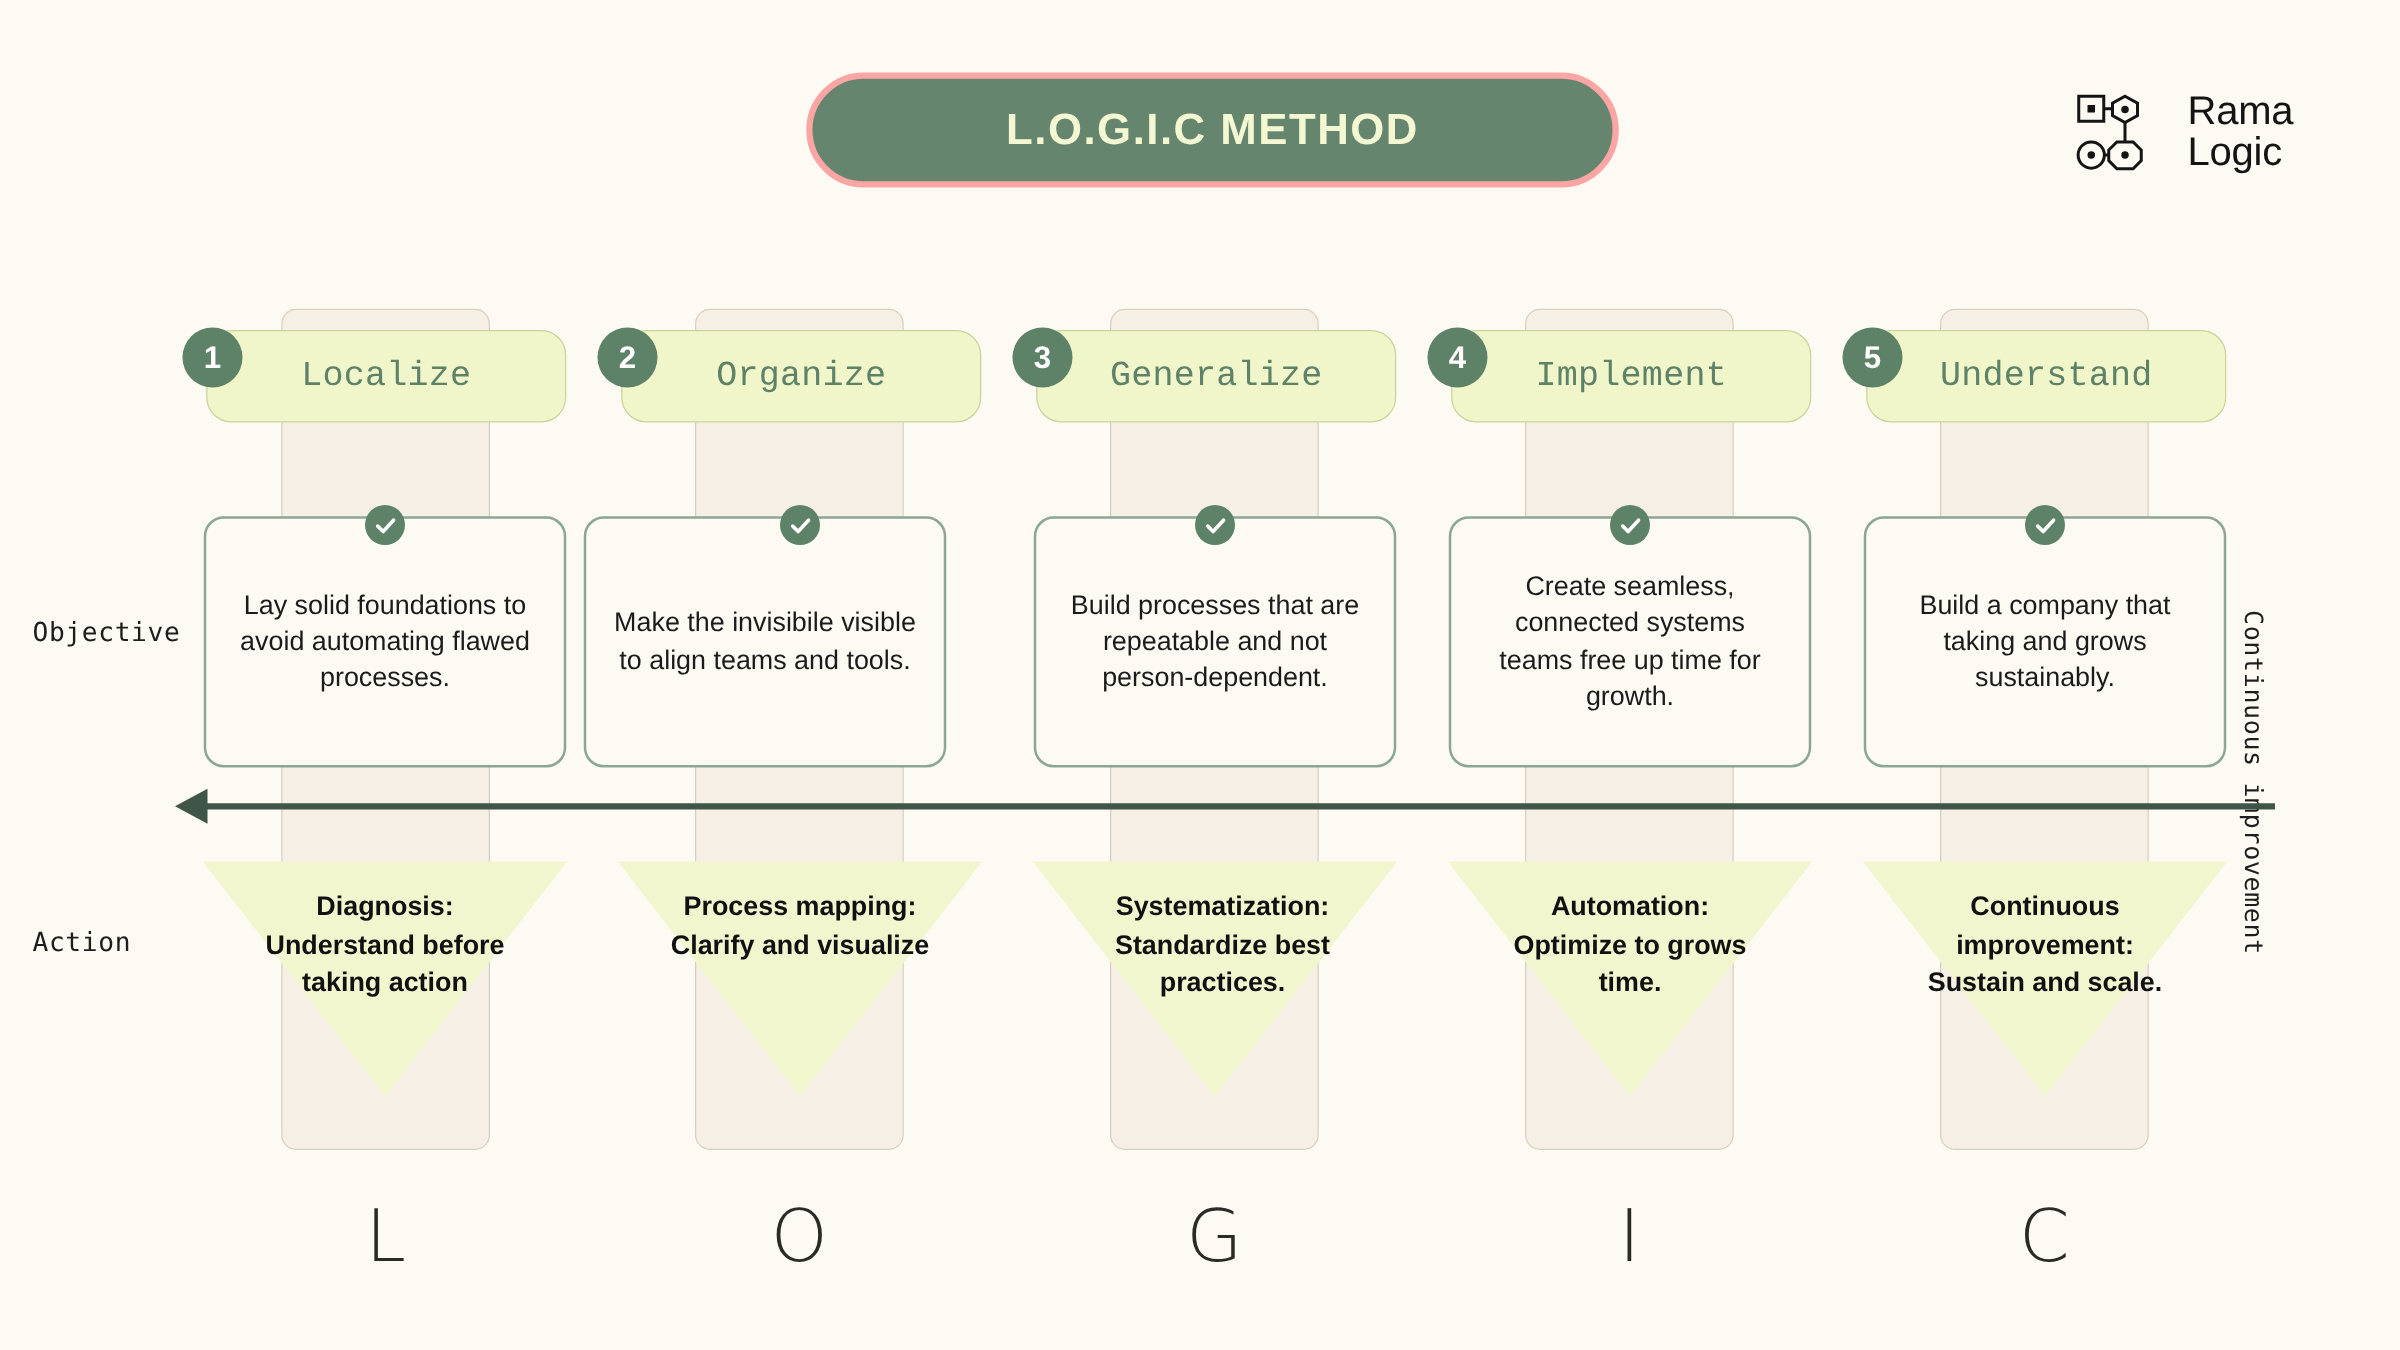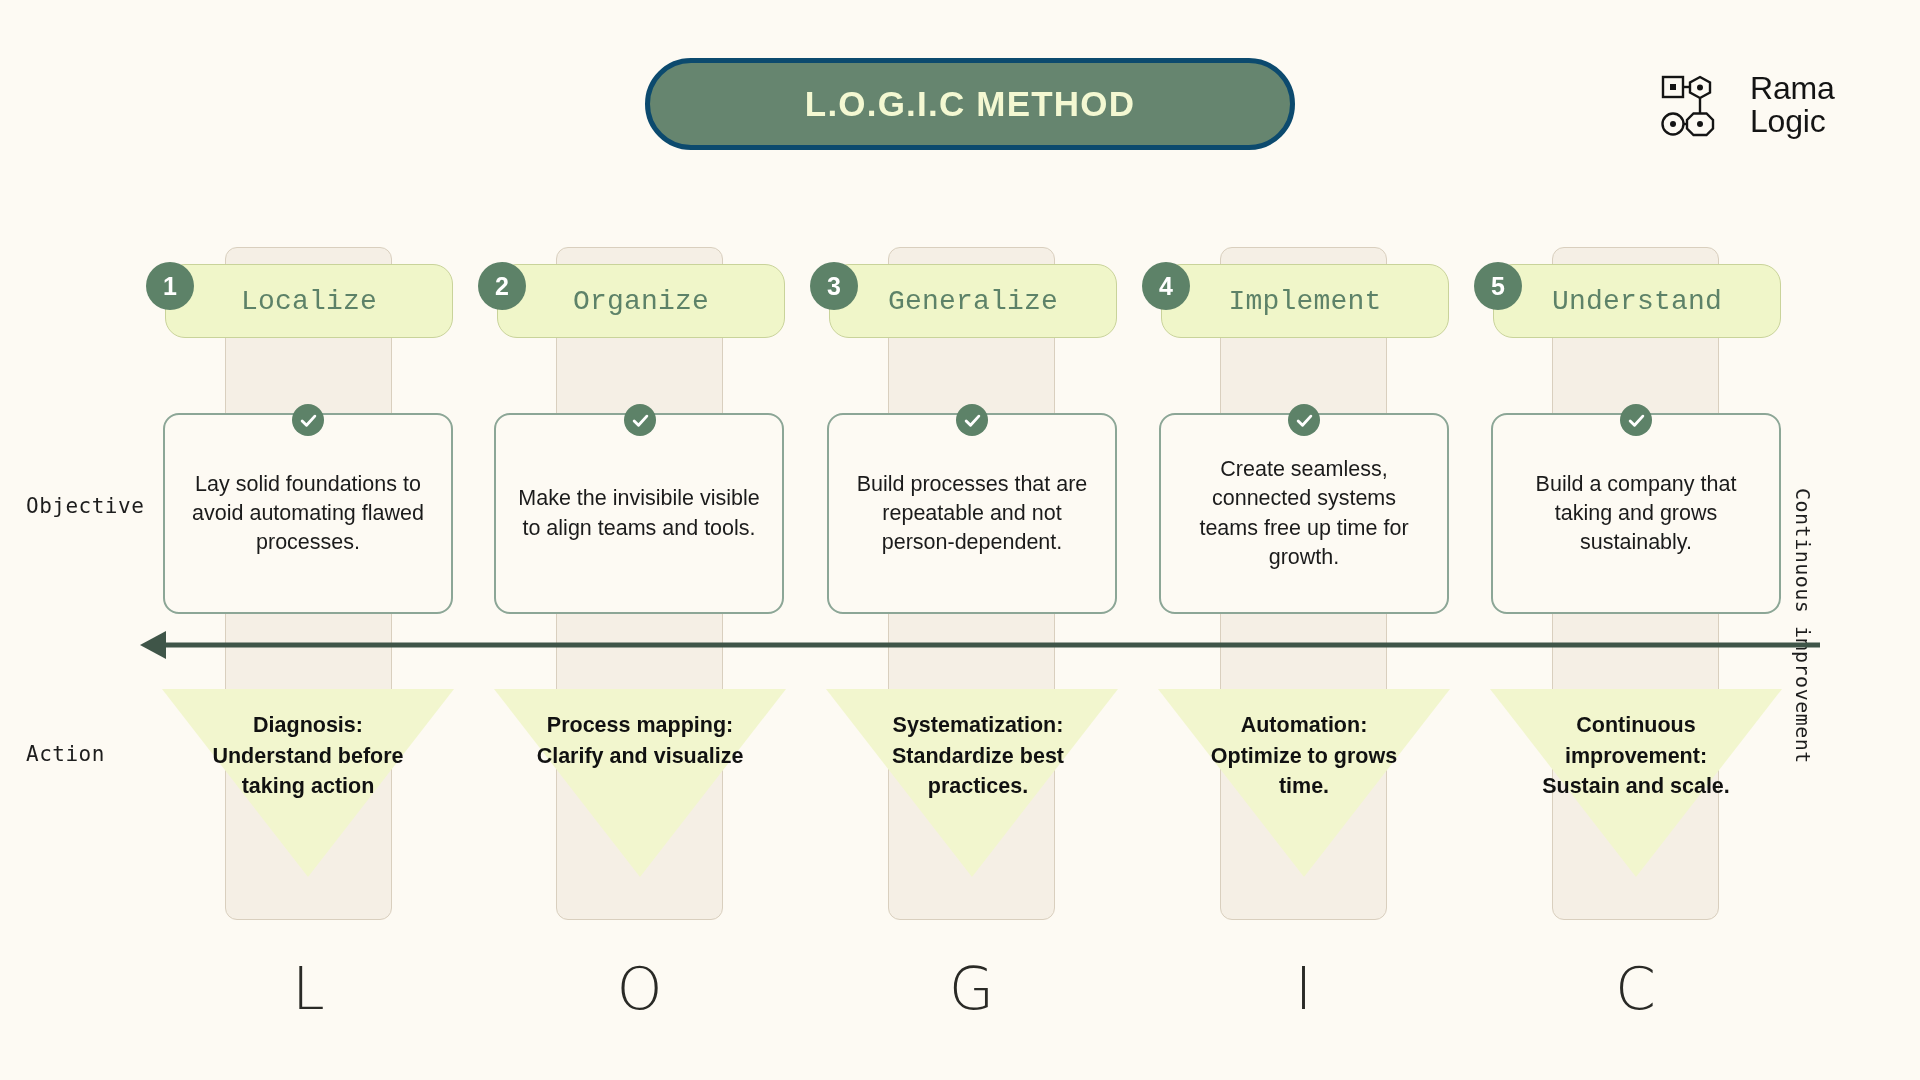--- a/index.html
+++ b/index.html
@@ -10,21 +10,21 @@
     overflow:hidden;
     position:relative;
   }
 
   
   #title-banner{
     position:absolute;
     left:645px; top:58px;
     width:650px; height:92px;
     background:#66856F;
-    border:5px solid #0c4a6e;
+    border:5px solid #fca5a5;
     border-radius:46px;
     display:flex; align-items:center; justify-content:center;
   }
   #title-banner .txt{
     color:#F4F8D2;
     font-size:35px;
     font-weight:bold;
     letter-spacing:1.2px;
   }
 
@@ -235,21 +235,21 @@
     <div class="column" style="left:556px"></div>
     <div class="funnel" style="left:494px">
       <div class="tri"></div>
     </div>
     <div class="step-header" style="left:497px">
       <span class="step-title">Organize</span>
     </div>
     <div class="step-badge" style="left:478px">
       <span>2</span>
     </div>
-    <div class="objective-card" style="left:494px">
+    <div class="objective-card" style="left:467px">
       <span class="obj-text">Make the invisibile visible to align teams and tools.</span>
     </div>
     <div class="check-badge" style="left:624px">
       <svg viewBox="0 0 24 24" xmlns="http://www.w3.org/2000/svg">
         <path d="M4 12.5 L9.5 18 L20 6.5" fill="none" stroke="#FFFFFF" stroke-width="3.6" stroke-linecap="round" stroke-linejoin="round"></path>
       </svg>
     </div>
     <div class="action-text" style="left:535px">Process mapping: Clarify and visualize</div>
     <div class="big-letter" style="left:556px">O</div>
     <div class="column" style="left:888px"></div>

